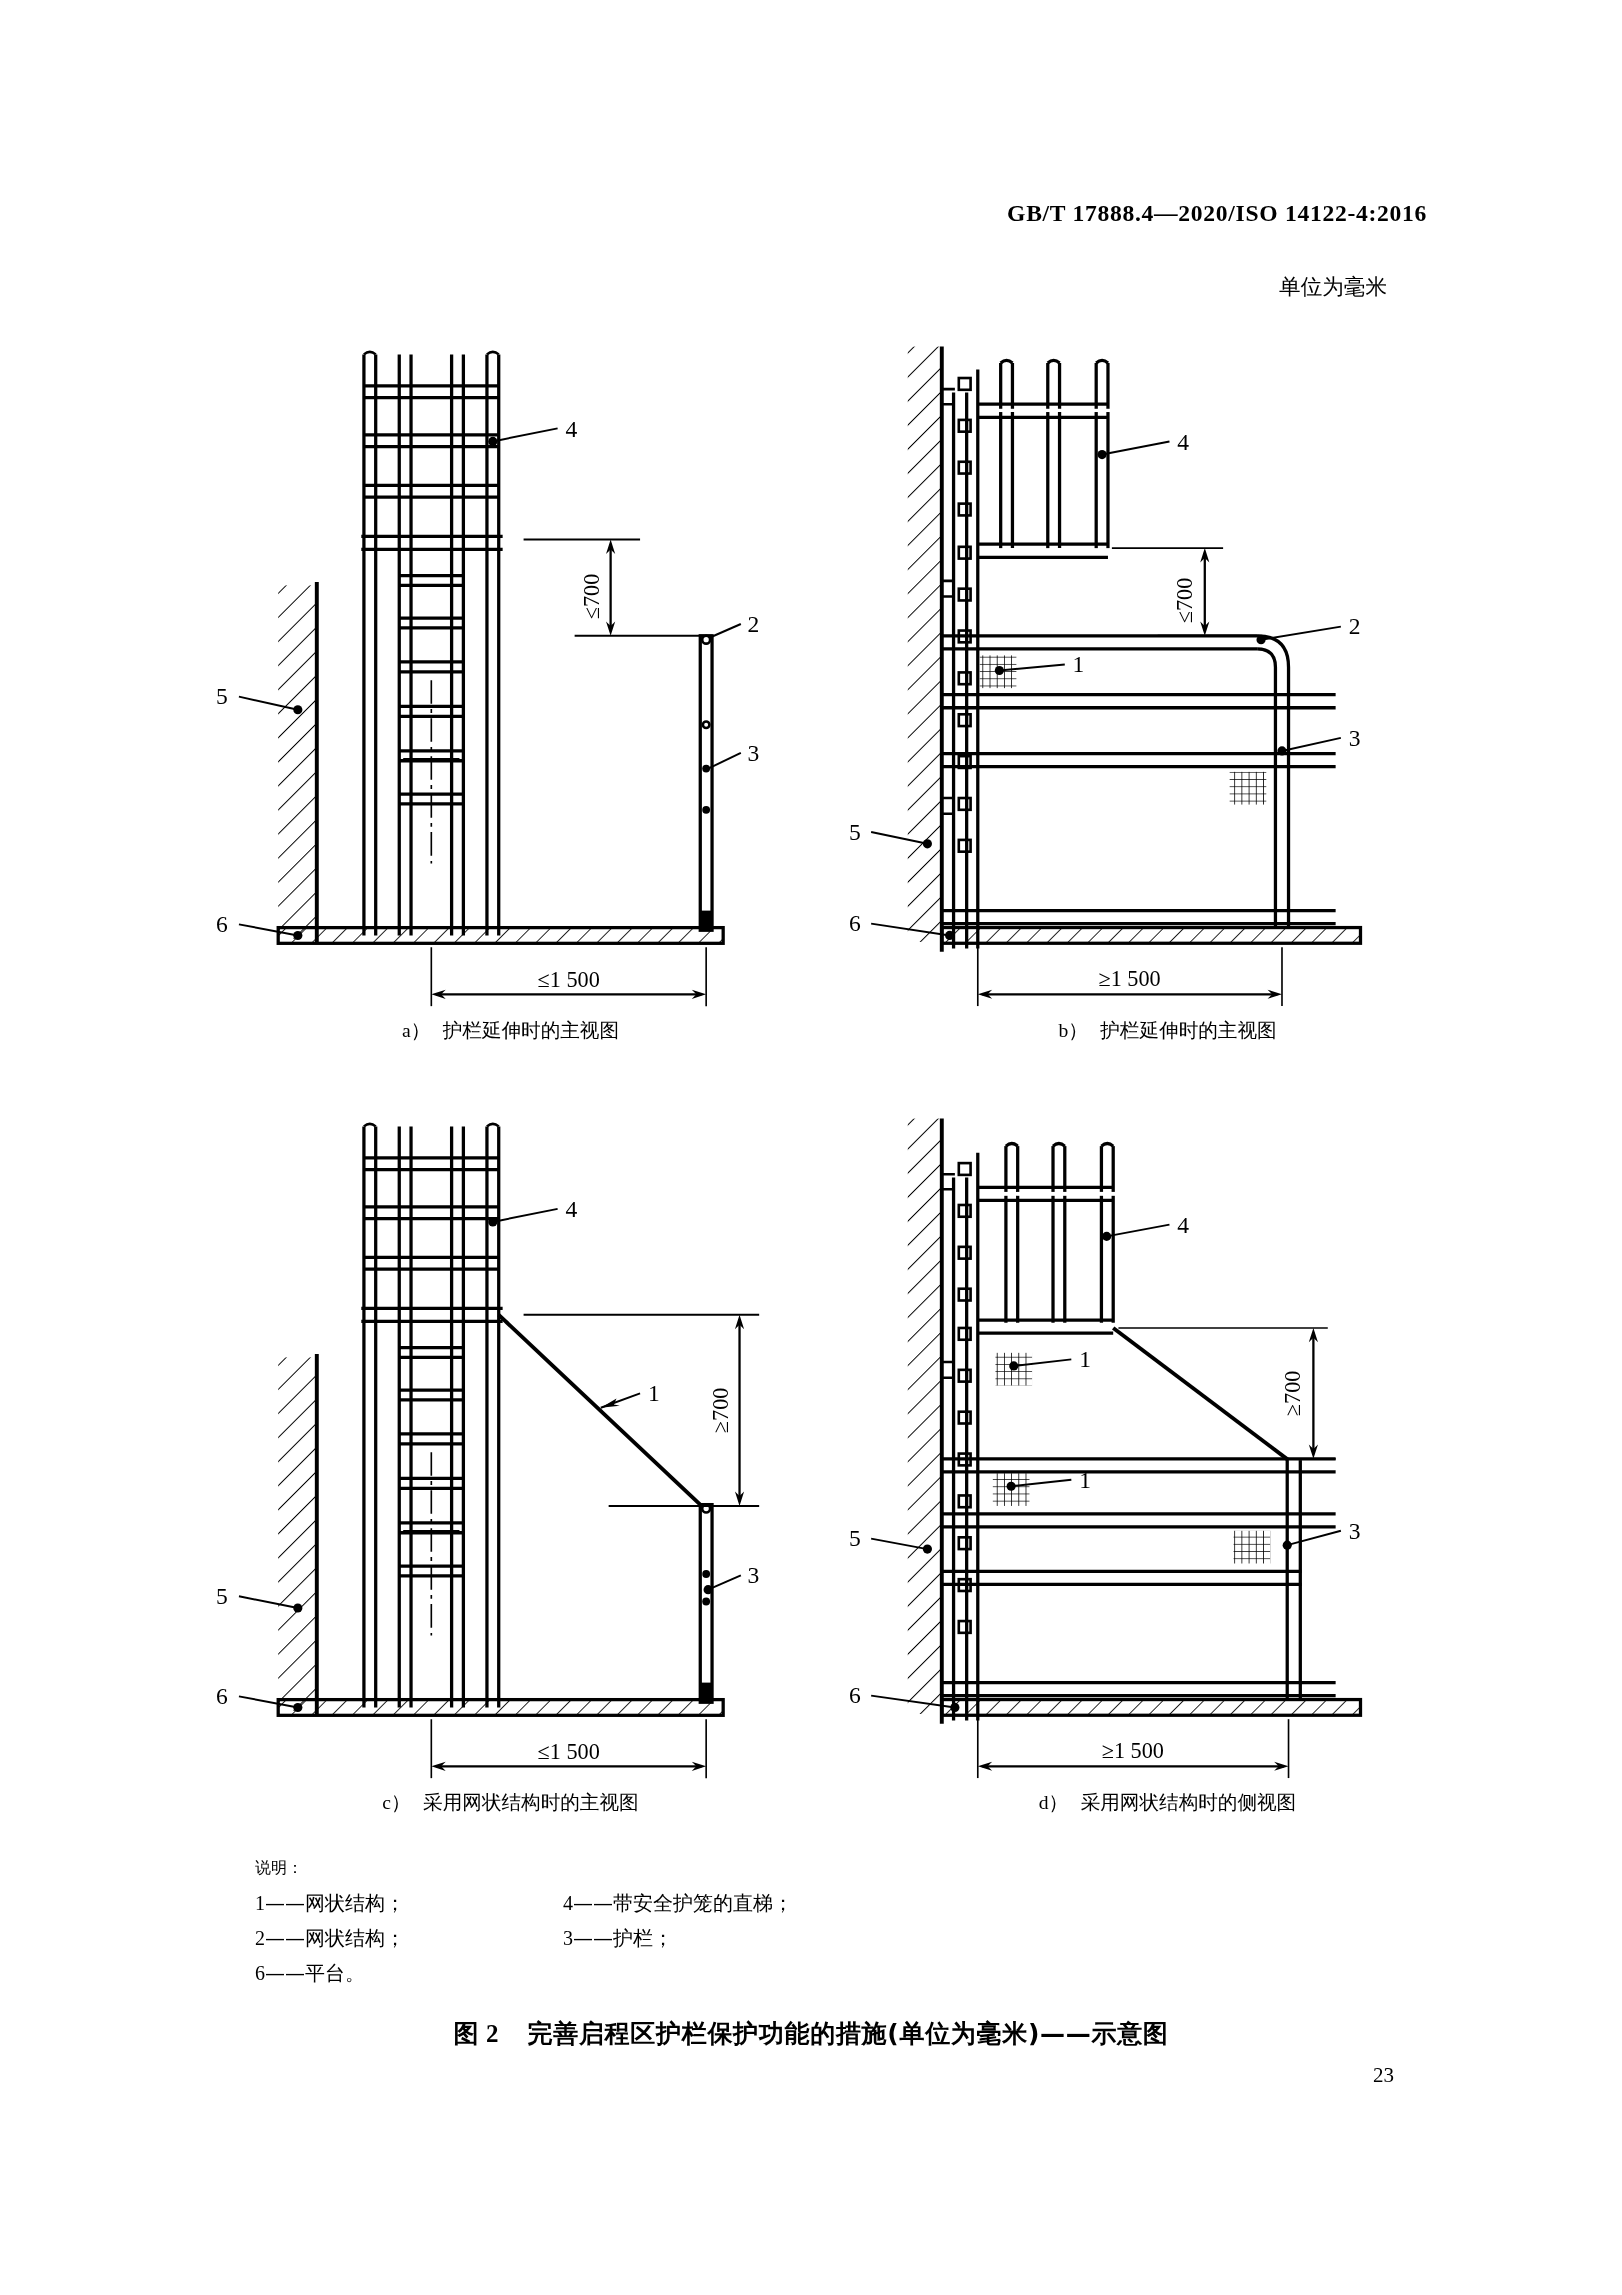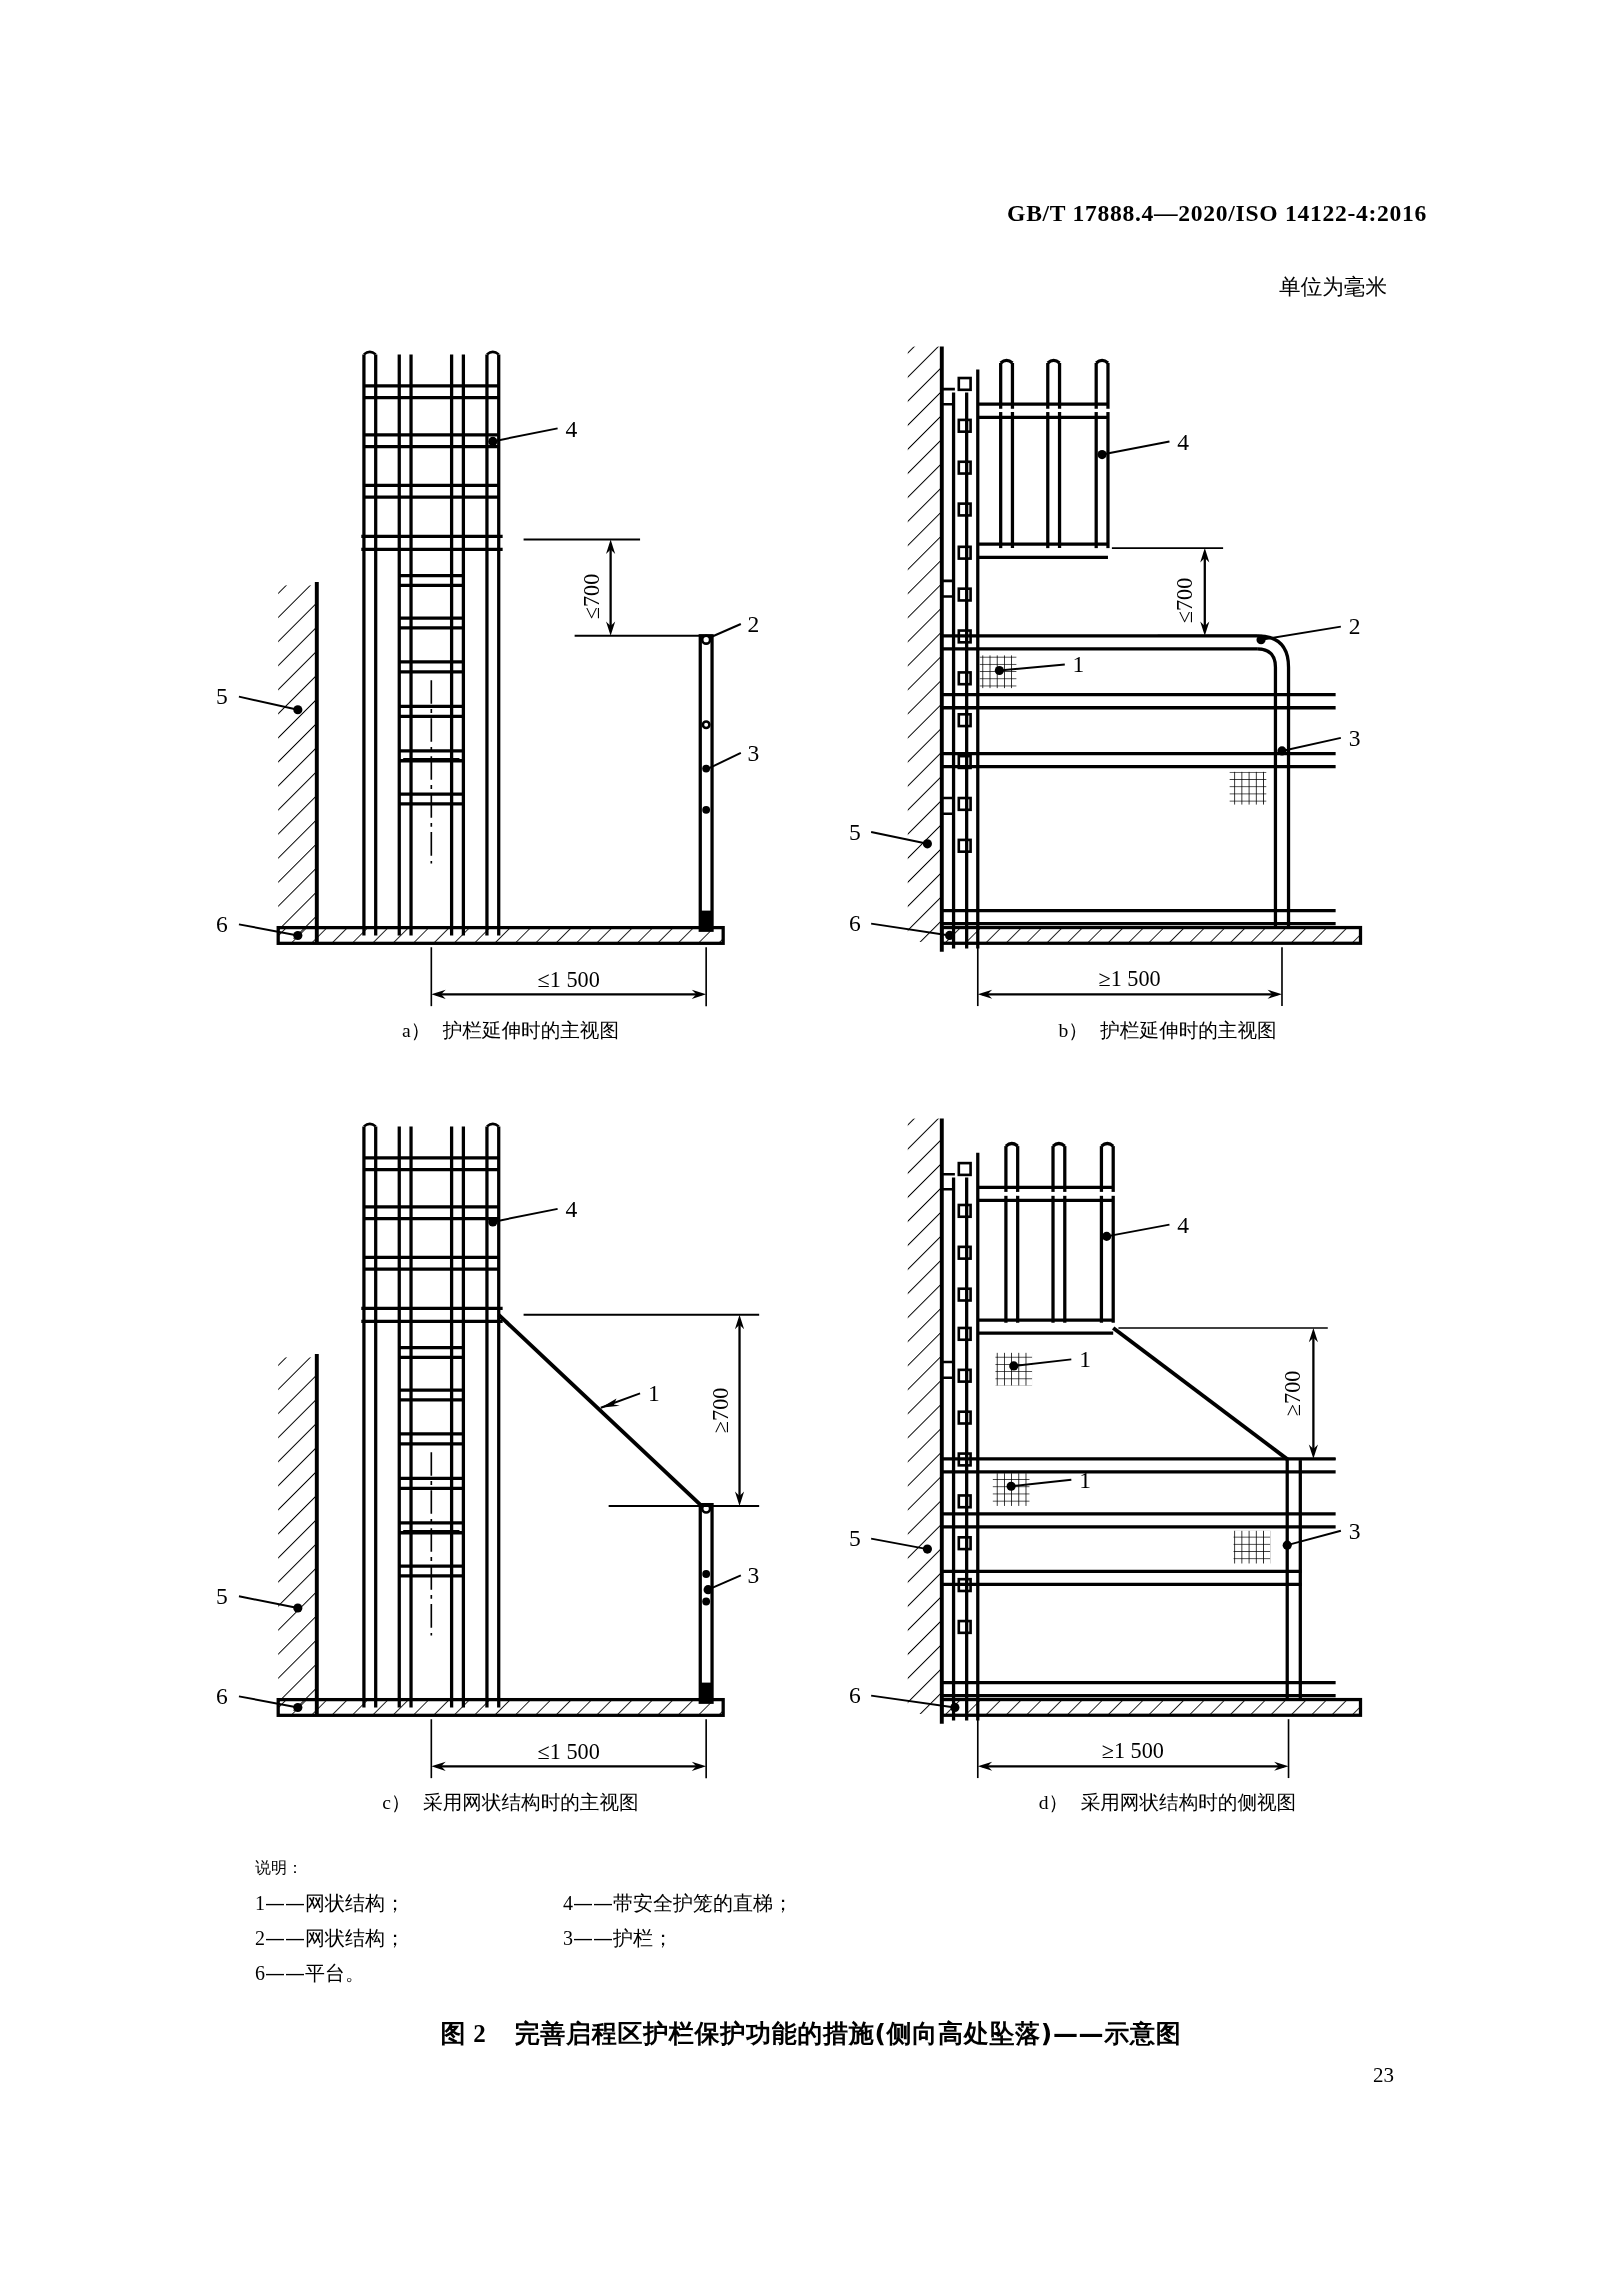--- a/index.html
+++ b/index.html
@@ -630,19 +630,19 @@
     <div class="notes-grid">
       <div class="note"><span class="num">1</span><span>——</span><span>网状结构；</span></div>
       <div class="note"><span class="num">4</span><span>——</span><span>带安全护笼的直梯；</span></div>
       <div class="note"><span class="num">2</span><span>——</span><span>网状结构；</span></div>
       <div class="note"><span class="num">3</span><span>——</span><span>护栏；</span></div>
       <div class="note"><span class="num">6</span><span>——</span><span>平台。</span></div>
     </div>
   </div>
 
   <div class="figtitle">
-    <span class="fignum">图 2</span>&nbsp;&nbsp;&nbsp;<span>完善启程区护栏保护功能的措施(侧向高处坠落)——示意图</span>
+    <span class="fignum">图 2</span>&nbsp;&nbsp;&nbsp;<span>完善启程区护栏保护功能的措施(单位为毫米)——示意图</span>
   </div>
 
   <div class="pgnum">23</div>
 
 </div>
 
 
 </body></html>

